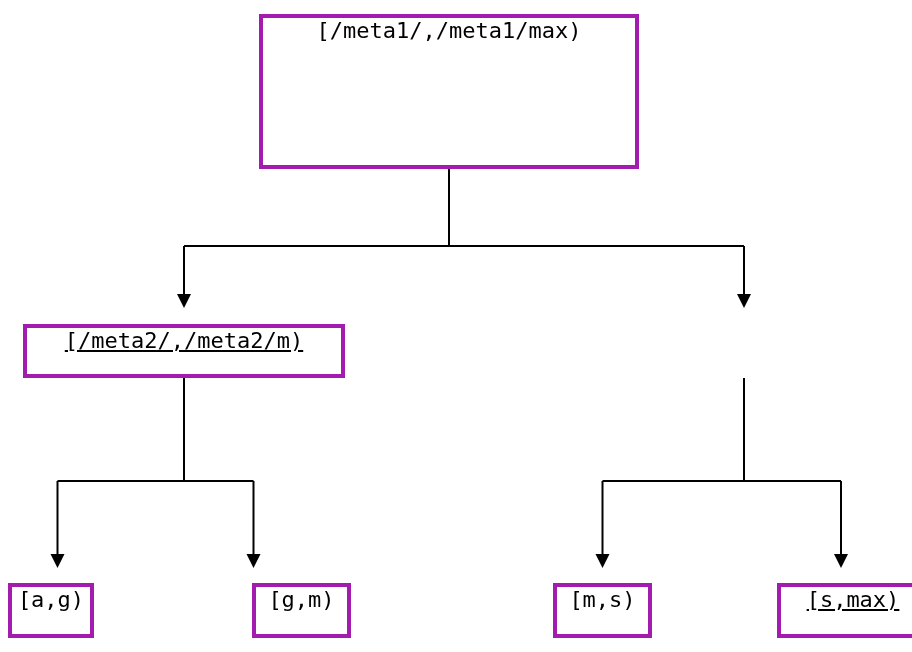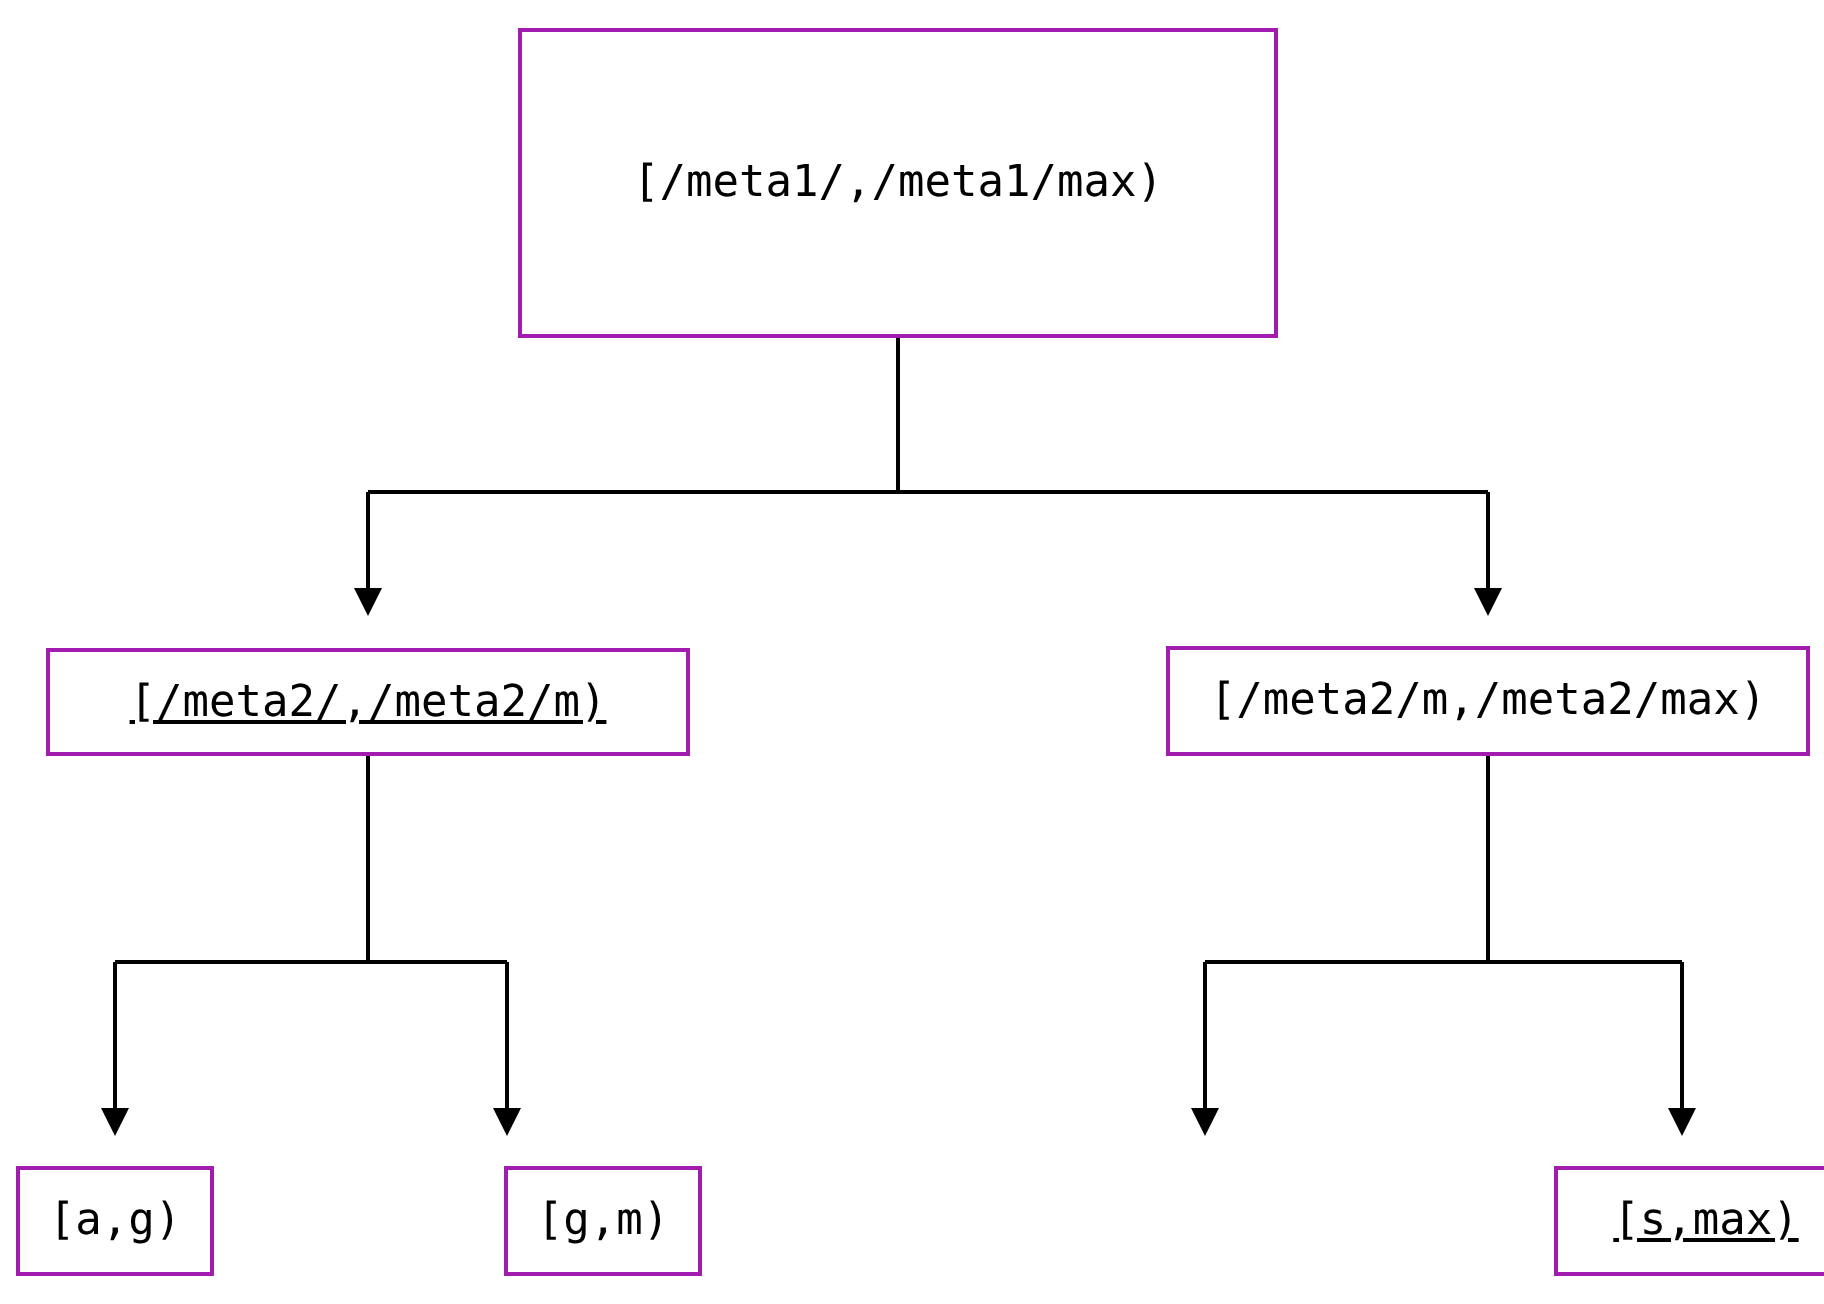--- a/index.html
+++ b/index.html
@@ -18,34 +18,33 @@
   .edges {
     position: absolute;
     left: 0;
     top: 0;
     width: 912px;
     height: 652px;
   }
   .node {
     position: absolute;
     box-sizing: border-box;
-    border: 2px solid #a21caf;
+    border: 4px solid #a21caf;
     background: #ffffff;
     display: flex;
-    align-items: center;
     justify-content: center;
     color: #000000;
     font-size: 22px;
     font-weight: 400;
     white-space: nowrap;
   }
   .node-root  { left: 259px; top: 14px;  width: 380px; height: 155px; }
   .node-lmid  { left: 23px;  top: 324px; width: 322px; height: 54px; text-decoration: underline;  }
   .node-rmid  { left: 583px; top: 323px; width: 322px; height: 55px;  }
-  .node-ag    { left: 8px;   top: 583px; width: 99px;  height: 55px;  }
+  .node-ag    { left: 8px;   top: 583px; width: 86px;  height: 55px;  }
   .node-gm    { left: 204px; top: 583px; width: 99px;  height: 55px; margin-left: 48px;  }
   .node-ms    { left: 553px; top: 583px; width: 99px;  height: 55px;  }
   .node-smax  { left: 777px; top: 583px; width: 152px; height: 55px; text-decoration: underline;  }
 </style>
 </head>
 <body>
 
 <div class="canvas">
 
   <svg class="edges" viewBox="0 0 912 652" xmlns="http://www.w3.org/2000/svg">
@@ -79,30 +78,30 @@
   </svg>
 
   <div class="node node-root">
     <span>[/meta1/,/meta1/max)</span>
   </div>
 
   <div class="node node-lmid">
     <span>[/meta2/,/meta2/m)</span>
   </div>
 
-  <div class="node node-rmid">
-    <span>[/meta2/m,/meta2/max)</span>
-  </div>
 
   <div class="node node-ag">
     <span>[a,g)</span>
   </div>
 
   <div class="node node-gm">
     <span>[g,m)</span>
   </div>
 
+  <div class="node node-ms">
+    <span>[m,s)</span>
+  </div>
 
   <div class="node node-smax">
     <span>[s,max)</span>
   </div>
 
 </div>
 
 </body></html>

